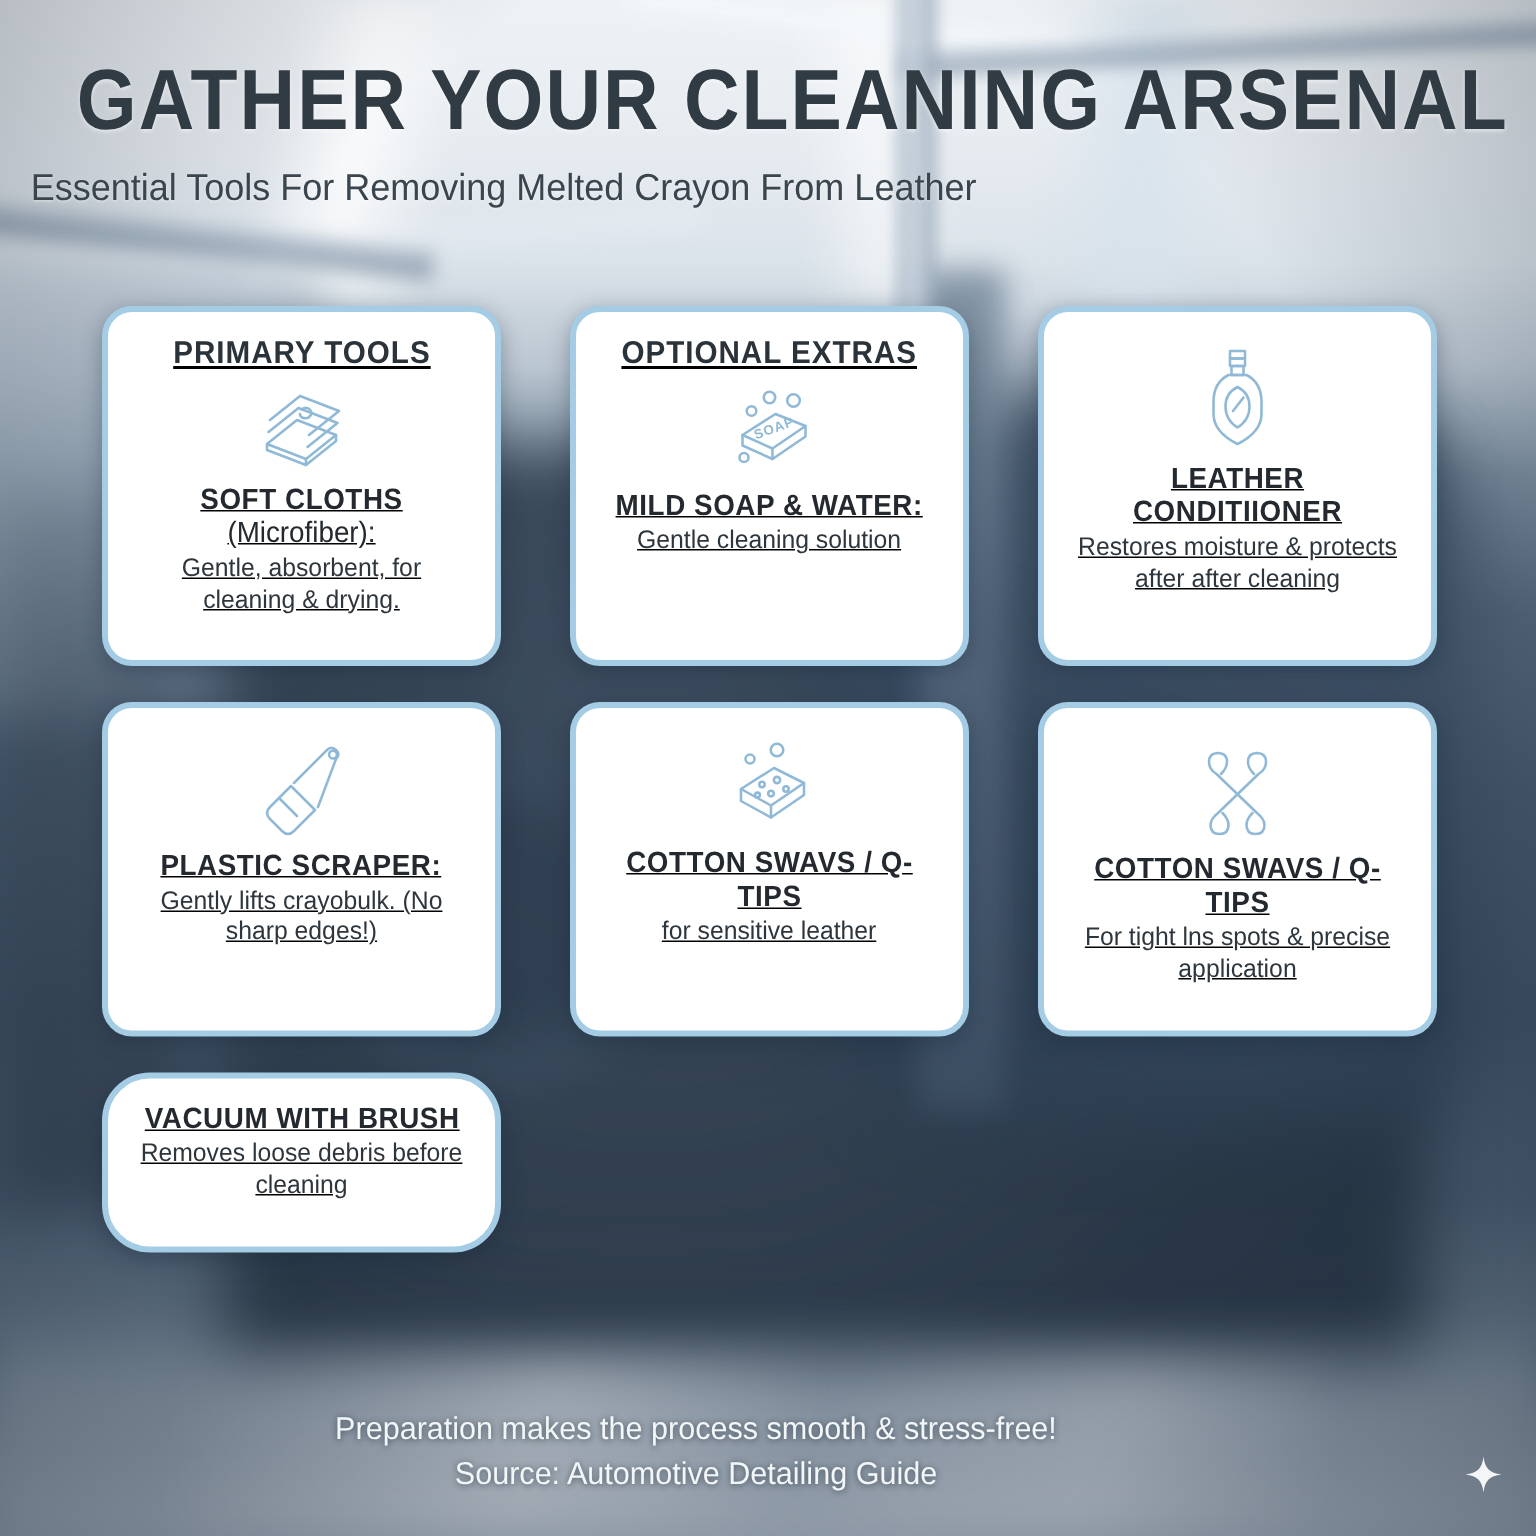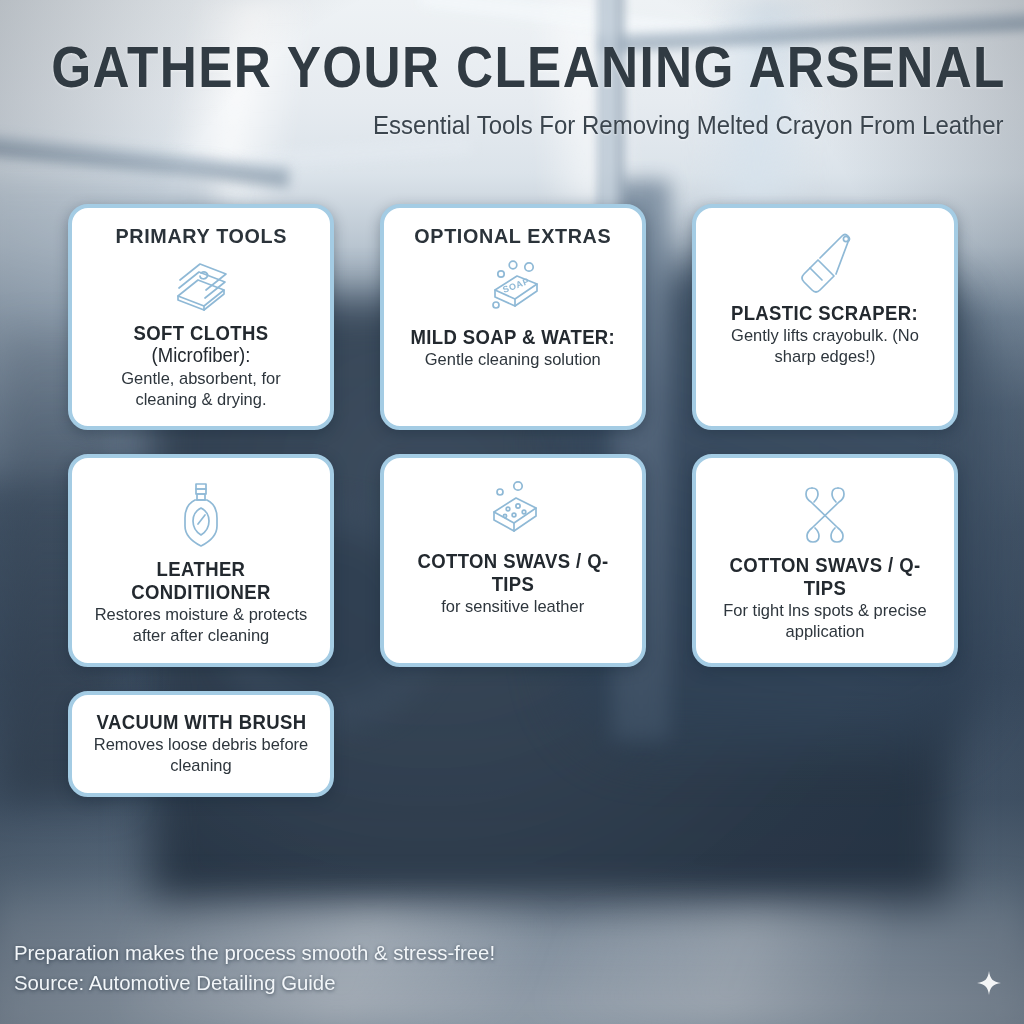--- a/index.html
+++ b/index.html
@@ -157,21 +157,21 @@
   }
   .bg-vignette {
     background: radial-gradient(ellipse at 50% 42%, rgba(0,0,0,0) 55%, rgba(20,32,46,.35) 100%);
   }
 
   
   .header {
     position: absolute;
     top: 38px; left: 0;
     width: 1024px;
-    text-align: right;
+    text-align: left;
   }
   .title {
     font-family: "Liberation Sans Narrow", "Liberation Sans", sans-serif;
     font-size: 57px;
     font-weight: 700;
     letter-spacing: 1.5px;
     color: #313b43;
     transform: scaleX(.90);
     text-shadow: 0 1px 3px rgba(255,255,255,.55);
     line-height: 1.05;
@@ -197,26 +197,27 @@
     display: grid;
     grid-template-columns: repeat(3, 266px);
     column-gap: 46px;
     row-gap: 24px;
   }
   .card {
     background: #ffffff;
     border: 4px solid #a4cce4;
     border-radius: 20px;
     box-shadow: 0 4px 14px rgba(20,36,54,.35);
-    padding: 16px 14px 16px;
+    padding: 16px 14px 30px;
     box-sizing: border-box;
     display: flex;
     flex-direction: column;
     align-items: center;
     text-align: center;
+    text-decoration: underline;
   }
 
   .card-heading {
     font-family: "Liberation Sans Narrow", "Liberation Sans", sans-serif;
     font-size: 21px;
     font-weight: 700;
     letter-spacing: .7px;
     color: #2b333a;
     transform: scaleX(.94);
     margin-bottom: 4px;
@@ -246,20 +247,21 @@
     color: #2e363d;
     line-height: 1.22;
     margin-top: 2px;
     transform: scaleX(.97);
   }
   .card.no-icon {
     justify-content: center;
   }
   .card.centered-body {
     justify-content: center;
+    border-radius: 32px;
   }
 
   
   .ico path, .ico circle, .ico rect, .ico line, .ico ellipse, .ico polyline, .ico polygon {
     fill: none;
     stroke: #8fb9d6;
     stroke-width: 1.7;
     stroke-linecap: round;
     stroke-linejoin: round;
   }
@@ -270,20 +272,21 @@
     font-family: "Liberation Sans", sans-serif;
     font-weight: 700;
     letter-spacing: .6px;
   }
 
   
   .footer {
     position: absolute;
     left: 0; top: 938px;
     width: 928px;
+    text-align: center;
   }
   .footer-line {
     font-size: 21px;
     color: #f2f6f9;
     line-height: 1.45;
     text-shadow: 0 1px 4px rgba(25,38,52,.65);
     transform: scaleX(.97);
   }
   .sparkle {
     position: absolute;
@@ -356,48 +359,48 @@
         </svg>
       </div>
       <div class="card-term">
         <span>MILD SOAP &amp; WATER:</span><span class="normal"></span>
       </div>
       <div class="card-desc">Gentle cleaning solution</div>
     </div>
 
     <div class="card row2-card">
       <div class="card-icon">
-        <svg class="ico" width="70" height="66" viewBox="0 0 70 66" aria-hidden="true">
-          <path d="M14 46 L28 32 L44 48 L30 62 q-4 4 -8 0 l-8 -8 q-4 -4 0 -8 Z"></path>
-          <path d="M30 30 L52 8 q3 -3 6 0 q3 3 0 6 L46 46"></path>
-          <circle cx="56" cy="11" r="2.6"></circle>
-          <path d="M20 40 L32 52"></path>
-        </svg>
-      </div>
-      <div class="card-term">
-        <span>PLASTIC SCRAPER:</span><span class="normal"></span>
-      </div>
-      <div class="card-desc">Gently lifts crayobulk. (No sharp edges!)</div>
-    </div>
-
-    <div class="card row2-card">
-      <div class="card-icon">
         <svg class="ico" width="54" height="72" viewBox="0 0 54 72" aria-hidden="true">
           <path d="M23 16 h8 v6 h-8 Z"></path>
           <path d="M22 6 h10 v5 h-10 Z"></path>
           <path d="M22 11 h10 v5 h-10 Z"></path>
           <path d="M21 22 q-10 5 -10 18 v8 q0 12 16 20 q16 -8 16 -20 v-8 q0 -13 -10 -18 Z"></path>
           <path d="M27 30 q-8 4 -8 13 q0 9 8 14 q8 -5 8 -14 q0 -9 -8 -13 Z"></path>
           <path d="M24 46 L31 37"></path>
         </svg>
       </div>
       <div class="card-term">
         <span>LEATHER CONDITIIONER</span><span class="normal"></span>
       </div>
       <div class="card-desc">Restores moisture &amp; protects after after cleaning</div>
+    </div>
+
+    <div class="card row2-card">
+      <div class="card-icon">
+        <svg class="ico" width="70" height="66" viewBox="0 0 70 66" aria-hidden="true">
+          <path d="M14 46 L28 32 L44 48 L30 62 q-4 4 -8 0 l-8 -8 q-4 -4 0 -8 Z"></path>
+          <path d="M30 30 L52 8 q3 -3 6 0 q3 3 0 6 L46 46"></path>
+          <circle cx="56" cy="11" r="2.6"></circle>
+          <path d="M20 40 L32 52"></path>
+        </svg>
+      </div>
+      <div class="card-term">
+        <span>PLASTIC SCRAPER:</span><span class="normal"></span>
+      </div>
+      <div class="card-desc">Gently lifts crayobulk. (No sharp edges!)</div>
     </div>
 
     <div class="card row2-card">
       <div class="card-icon">
         <svg class="ico" width="70" height="64" viewBox="0 0 70 64" aria-hidden="true">
           <path d="M16 34 L38 20 L58 30 L36 45 Z"></path>
           <path d="M16 34 v8 L36 53 v-8"></path>
           <path d="M58 30 v8 L36 53"></path>
           <circle cx="30" cy="31" r="1.8"></circle>
           <circle cx="40" cy="28" r="2.1"></circle>

